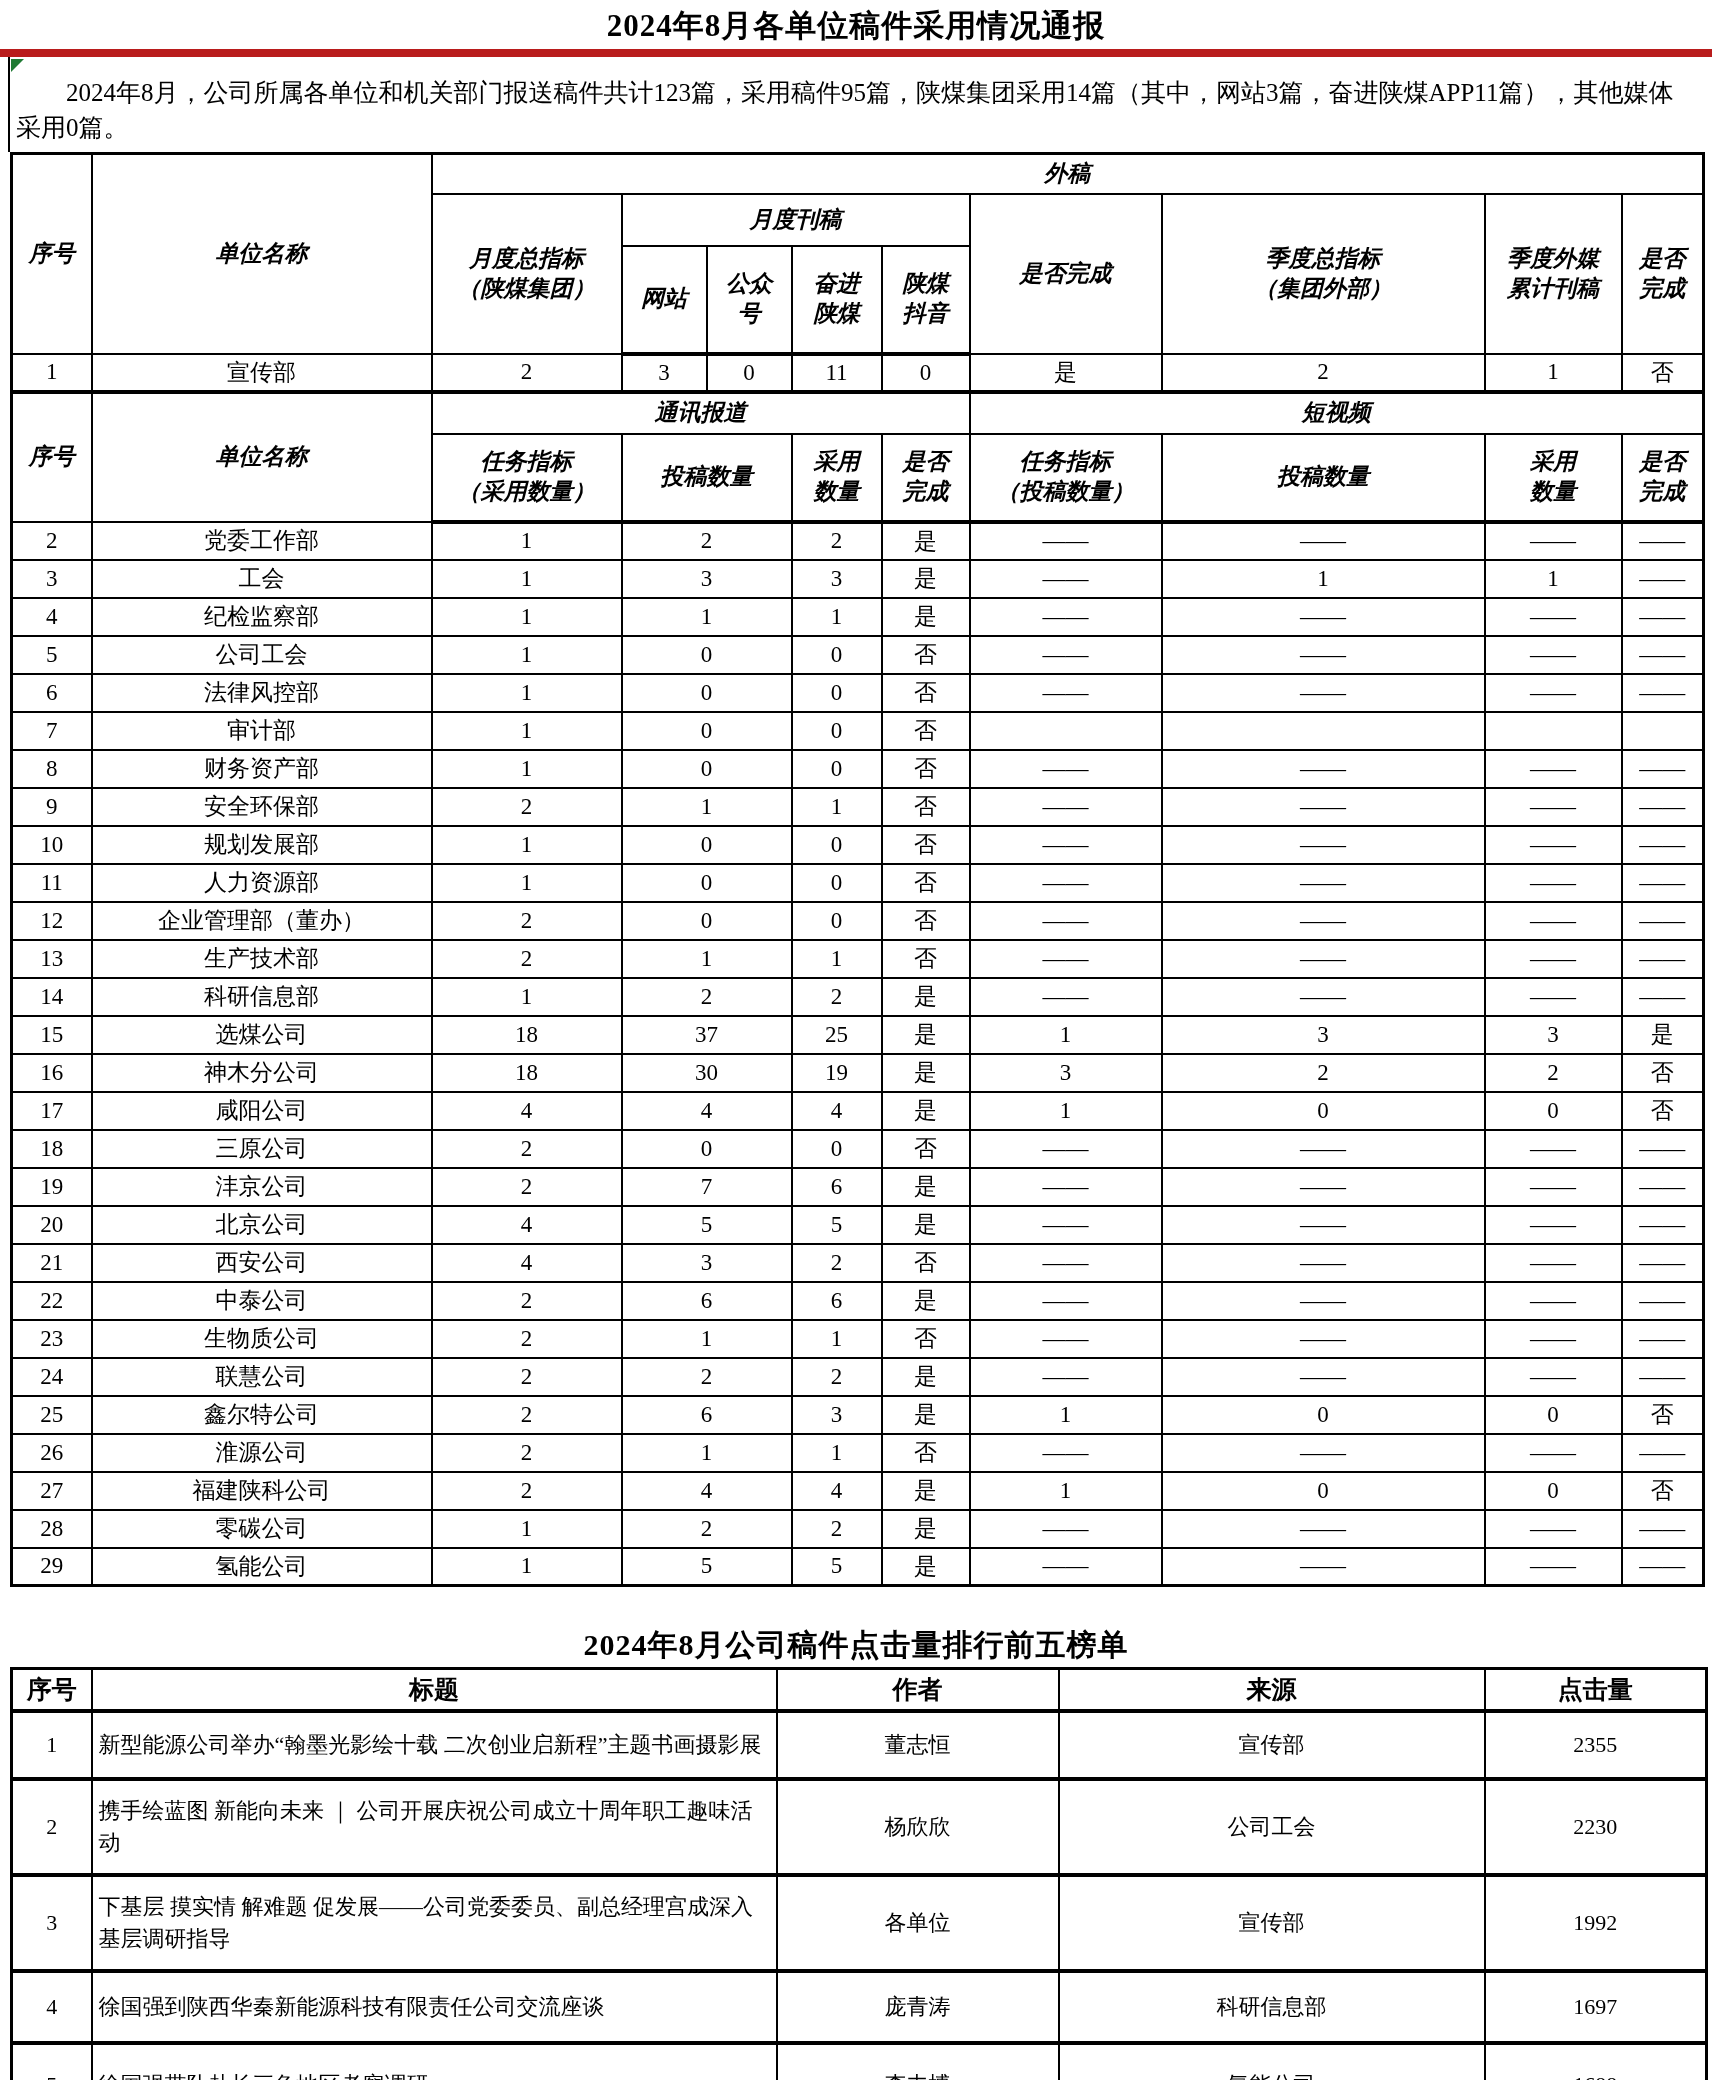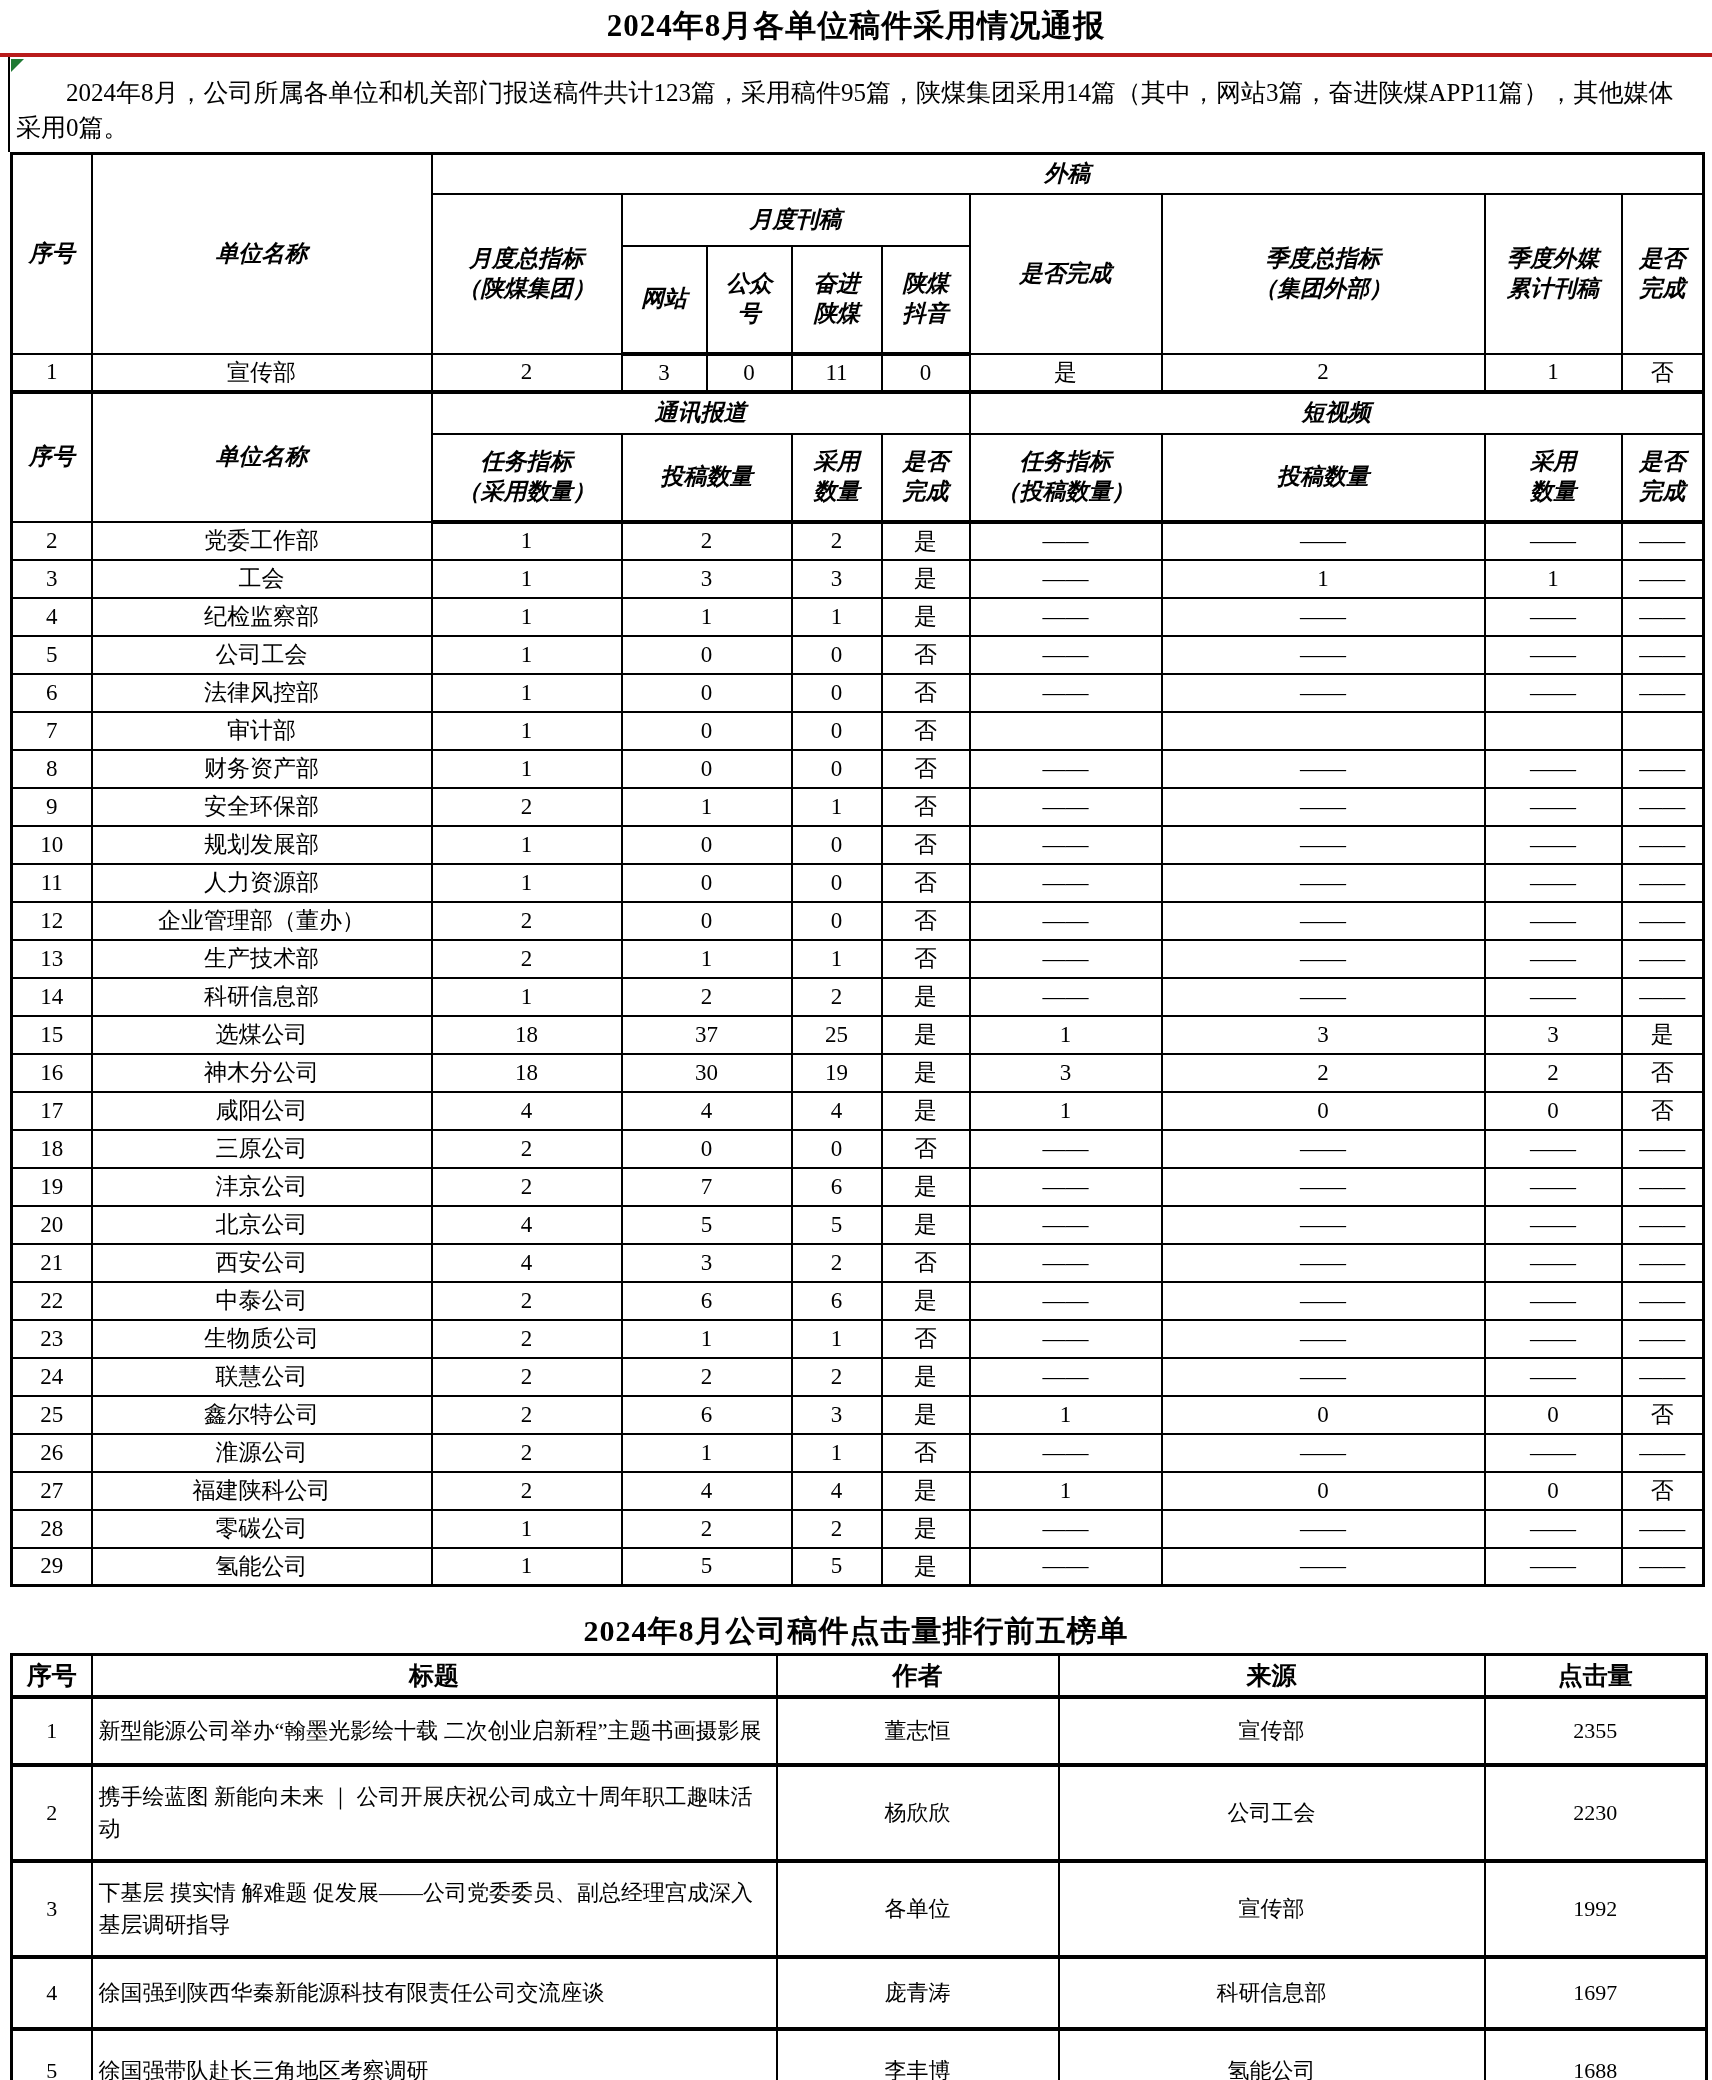--- a/index.html
+++ b/index.html
@@ -7,21 +7,21 @@
     width: 1712px; height: 2080px;
     background: #ffffff;
     color: #000000;
     font-family: "Liberation Serif", "DejaVu Serif", serif;
     overflow: hidden;
     position: relative;
   }
   
   .doc-title {
     height: 57px;
-    border-bottom: 4px solid #b91c1c;
+    border-bottom: 8px solid #b91c1c;
     text-align: center;
     font-size: 31px;
     font-weight: bold;
     line-height: 52px;
     letter-spacing: 1px;
   }
   .corner-marker {
     position: absolute;
     left: 11px; top: 59px;
     width: 0; height: 0;
@@ -68,21 +68,21 @@
   tr.rh2 { height: 52px; }
   tr.rh3 { height: 108px; }
   tr.rdata1 { height: 38px; }
   tr.rh1b { height: 42px; }
   tr.rh2b { height: 88px; }
   .main-table tbody.gen tr { height: 38px; }
   .thickb-cells td, .thickb-cells th { border-bottom-width: 4px; }
   
   .section2-title {
     height: 44px;
-    margin-top: 22px;
+    margin-top: 36px;
     text-align: center;
     font-size: 30px;
     font-weight: bold;
     line-height: 44px;
     letter-spacing: 1px;
   }
   .rank-table { width: 1695px; }
   .rank-table th {
     font-weight: bold;
     height: 42px;

